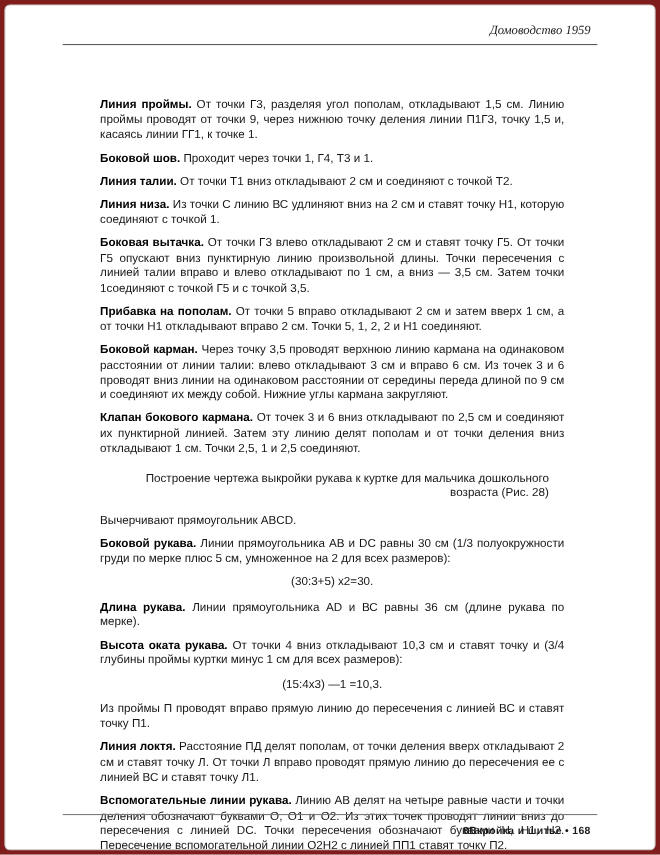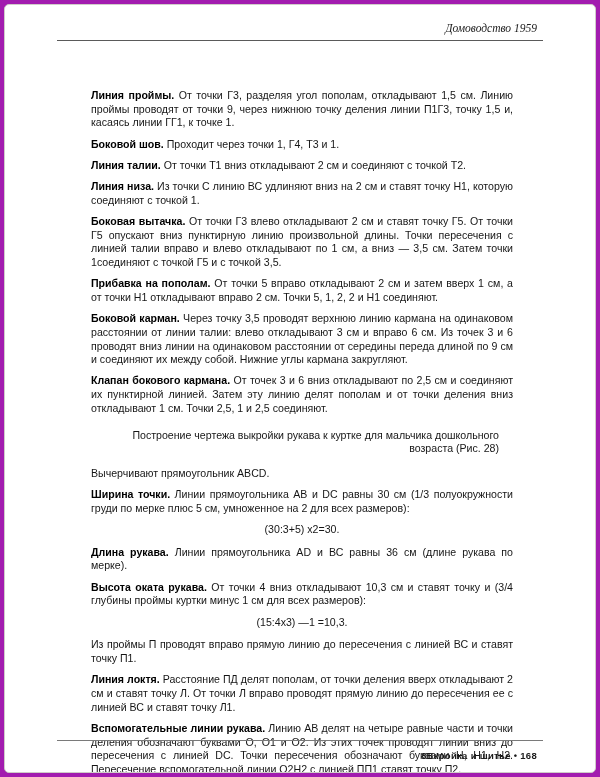--- a/index.html
+++ b/index.html
@@ -5,21 +5,21 @@
   html, body {
     margin: 0;
     padding: 0;
     background: #f4f3f1;
     font-family: "Liberation Sans", sans-serif;
   }
   .viewport {
     position: relative;
     width: 600px;
     height: 777px;
-    background: #a21caf;
+    background: #7f1d1d;
     overflow: hidden;
   }
   .page {
     position: absolute;
     top: 4px; left: 4px; right: 4px; bottom: 4px;
     background: #ffffff;
     border: 1px solid #cfcdc9;
     border-radius: 5px;
     box-sizing: border-box;
     overflow: hidden;
@@ -92,21 +92,21 @@
         <p class="para"><strong>Линия проймы.</strong> От точки Г3, разделяя угол пополам, откладывают 1,5 см. Линию проймы проводят от точки 9, через нижнюю точку деления линии П1Г3, точку 1,5 и, касаясь линии ГГ1, к точке 1.</p>
         <p class="para"><strong>Боковой шов.</strong> Проходит через точки 1, Г4, Т3 и 1.</p>
         <p class="para"><strong>Линия талии.</strong> От точки Т1 вниз откладывают 2 см и соединяют с точкой Т2.</p>
         <p class="para"><strong>Линия низа.</strong> Из точки С линию ВС удлиняют вниз на 2 см и ставят точку Н1, которую соединяют с точкой 1.</p>
         <p class="para"><strong>Боковая вытачка.</strong> От точки Г3 влево откладывают 2 см и ставят точку Г5. От точки Г5 опускают вниз пунктирную линию произвольной длины. Точки пересечения с линией талии вправо и влево откладывают по 1 см, а вниз — 3,5 см. Затем точки 1соединяют с точкой Г5 и с точкой 3,5.</p>
         <p class="para"><strong>Прибавка на пополам.</strong> От точки 5 вправо откладывают 2 см и затем вверх 1 см, а от точки Н1 откладывают вправо 2 см. Точки 5, 1, 2, 2 и Н1 соединяют.</p>
         <p class="para"><strong>Боковой карман.</strong> Через точку 3,5 проводят верхнюю линию кармана на одинаковом расстоянии от линии талии: влево откладывают 3 см и вправо 6 см. Из точек 3 и 6 проводят вниз линии на одинаковом расстоянии от середины переда длиной по 9 см и соединяют их между собой. Нижние углы кармана закругляют.</p>
         <p class="para"><strong>Клапан бокового кармана.</strong> От точек 3 и 6 вниз откладывают по 2,5 см и соединяют их пунктирной линией. Затем эту линию делят пополам и от точки деления вниз откладывают 1 см. Точки 2,5, 1 и 2,5 соединяют.</p>
         <p class="section-heading">Построение чертежа выкройки рукава к куртке для мальчика дошкольного возраста (Рис. 28)</p>
         <p class="para">Вычерчивают прямоугольник ABCD.</p>
-        <p class="para"><strong>Ширина точки.</strong> Линии прямоугольника АВ и DC равны 30 см (1/3 полуокружности груди по мерке плюс 5 см, умноженное на 2 для всех размеров):</p>
+        <p class="para"><strong>Боковой рукава.</strong> Линии прямоугольника АВ и DC равны 30 см (1/3 полуокружности груди по мерке плюс 5 см, умноженное на 2 для всех размеров):</p>
         <p class="formula">(30:3+5) х2=30.</p>
         <p class="para"><strong>Длина рукава.</strong> Линии прямоугольника AD и ВС равны 36 см (длине рукава по мерке).</p>
         <p class="para"><strong>Высота оката рукава.</strong> От точки 4 вниз откладывают 10,3 см и ставят точку и (3/4 глубины проймы куртки минус 1 см для всех размеров):</p>
         <p class="formula">(15:4х3) —1 =10,3.</p>
         <p class="para">Из проймы П проводят вправо прямую линию до пересечения с линией ВС и ставят точку П1.</p>
         <p class="para"><strong>Линия локтя.</strong> Расстояние ПД делят пополам, от точки деления вверх откладывают 2 см и ставят точку Л. От точки Л вправо проводят прямую линию до пересечения ее с линией ВС и ставят точку Л1.</p>
         <p class="para"><strong>Вспомогательные линии рукава.</strong> Линию АВ делят на четыре равные части и точки деления обозначают буквами О, О1 и О2. Из этих точек проводят линии вниз до пересечения с линией DC. Точки пересечения обозначают буквами Н, Н1, Н2. Пересечение вспомогательной линии О2Н2 с линией ПП1 ставят точку П2.</p>
       </div>
 
     <div class="foot-rule"></div>

